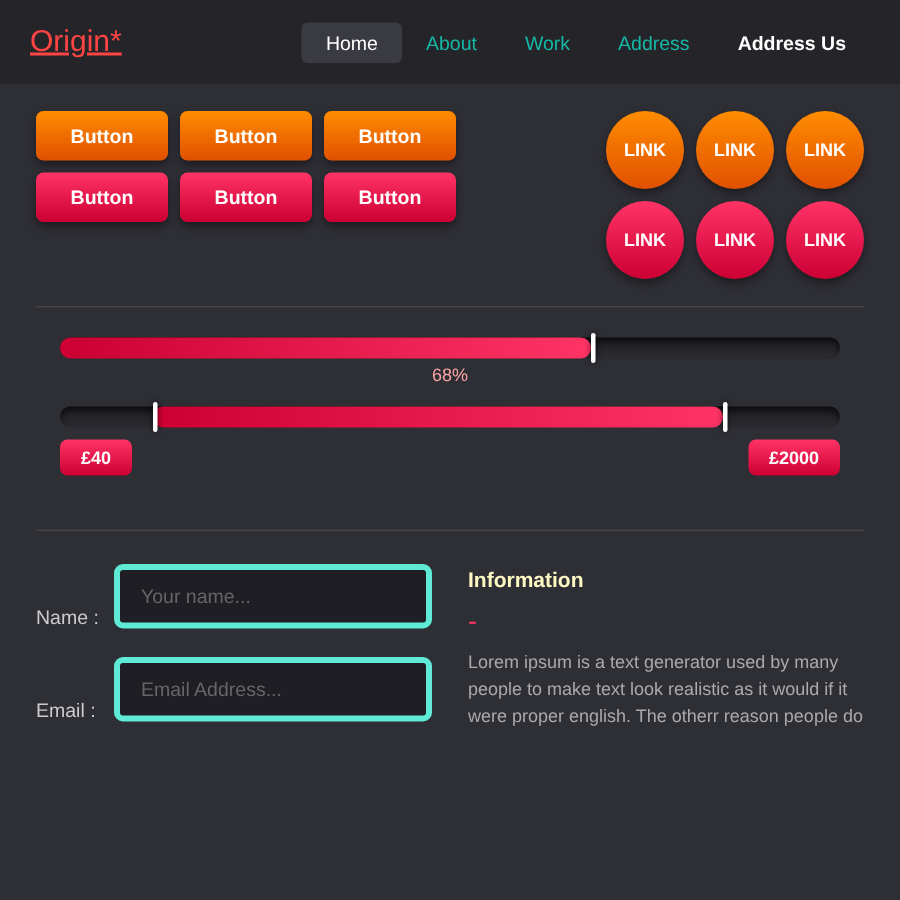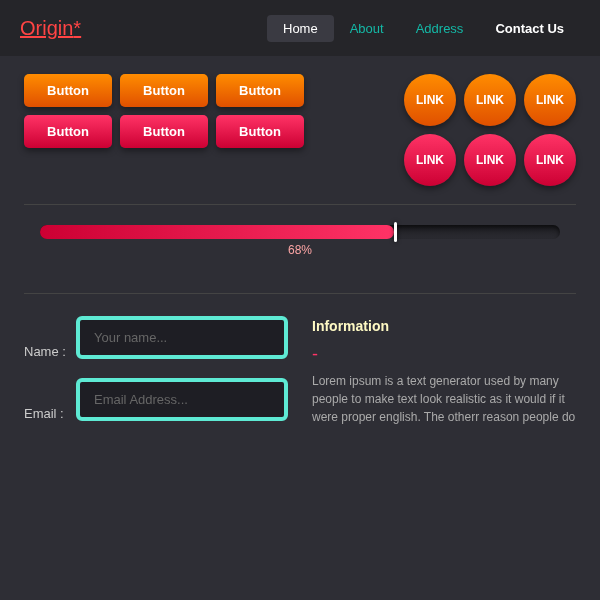--- a/index.html
+++ b/index.html
@@ -229,22 +229,23 @@
 </head>
 <body>
 
 <nav class="navbar">
   <div class="logo">
     <span>Origin</span><span style="color:#ff4444;">*</span>
   </div>
   <div class="nav-links">
     <a class="nav-link active">Home</a>
     <a class="nav-link">About</a>
+    <a class="nav-link">Work</a>
     <a class="nav-link">Address</a>
-    <a class="nav-link bold">Contact Us</a>
+    <a class="nav-link bold">Address Us</a>
   </div>
 </nav>
 
 <div class="buttons-section">
   <div class="btn-grid">
     <button class="btn-orange">Button</button>
     <button class="btn-orange">Button</button>
     <button class="btn-orange">Button</button>
     <button class="btn-red">Button</button>
     <button class="btn-red">Button</button>
@@ -268,20 +269,31 @@
   <div class="slider-row">
     <div class="slider-track">
       <div class="slider-fill" style="width:68%;"></div>
       <div class="slider-thumb" style="left:68%;"></div>
     </div>
     <div class="slider-label-row">
       <span>68%</span>
     </div>
   </div>
 
+  <div class="slider-row">
+    <div class="slider-track" style="margin-bottom:8px;">
+      <div class="slider-fill" style="margin-left:12%; width:73%;"></div>
+      <div class="slider-thumb" style="left:12%;"></div>
+      <div class="slider-thumb" style="left:85%;"></div>
+    </div>
+    <div class="slider-range-row">
+      <span class="range-badge">£40</span>
+      <span class="range-badge">£2000</span>
+    </div>
+  </div>
 </div>
 
 <hr class="divider">
 
 <div class="form-info-section">
   <div class="form-left">
     <div class="form-row">
       <label class="form-label">Name :</label>
       <input class="form-input" type="text" placeholder="Your name..." style="">
     </div>

